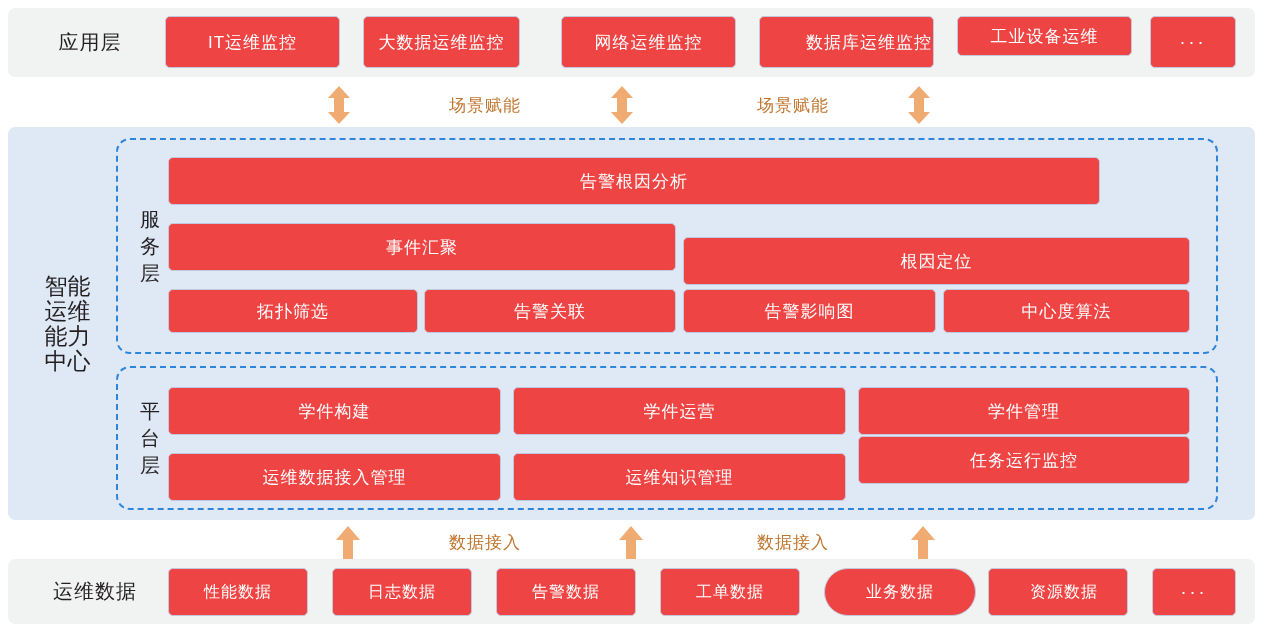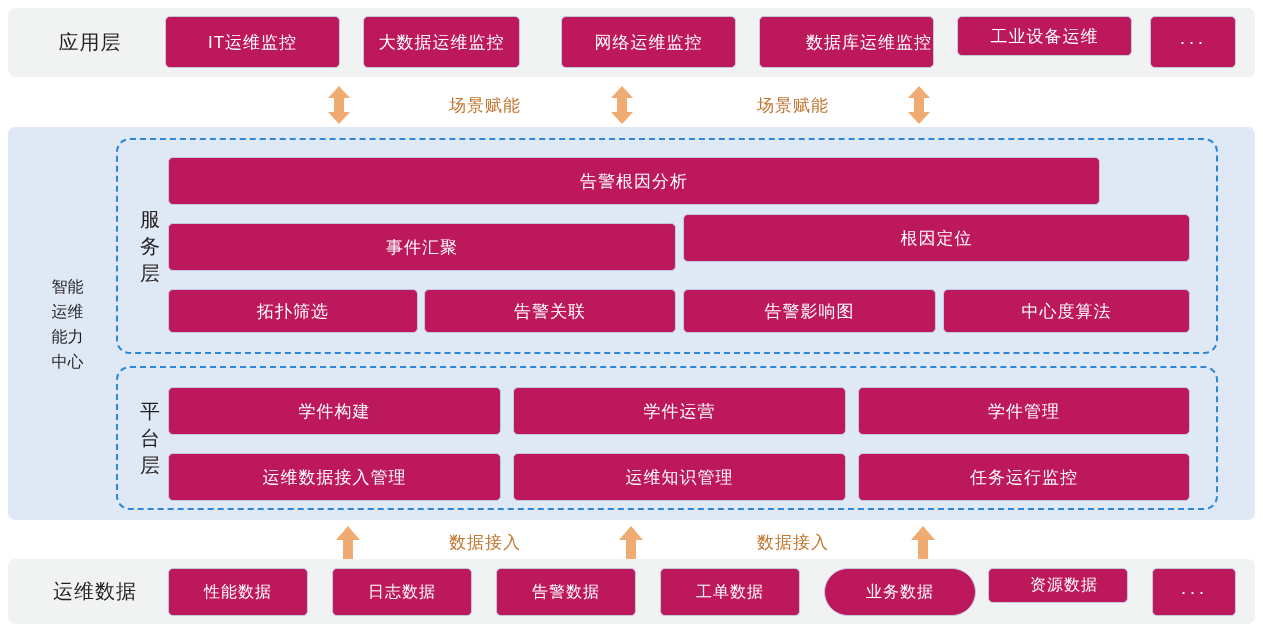--- a/index.html
+++ b/index.html
@@ -27,42 +27,42 @@
     font-size:20px;
     letter-spacing:1px;
     white-space:nowrap;
     display:flex;align-items:center;justify-content:center;
   }
 
   
   .center-label{
     position:absolute;
     color:#231f20;
-    font-size:16px;
+    font-size:23px;
     line-height:25px;
     text-align:center;
     white-space:pre-line;
     display:flex;align-items:center;justify-content:center;
   }
 
   
   .vlabel{
     position:absolute;
     color:#231f20;
     font-size:20px;
     line-height:27px;
     text-align:center;
     display:flex;align-items:center;justify-content:center;
     white-space:pre-line;
   }
 
   
   .bx{
     position:absolute;
-    background:#be185d;
+    background:#ef4444;
     border:1px solid #c3c8de;
     border-radius:5px;
     box-sizing:border-box;
     color:#ffffff;
     font-size:17px;
     letter-spacing:1px;
     display:flex;align-items:center;justify-content:center;
     white-space:nowrap;
   }
   .bx.small{font-size:16px;}
@@ -134,40 +134,40 @@
 
 <div class="dashgrp" style="left:116px;top:138px;width:1102px;height:216px;"></div>
 
 <div class="vlabel" style="left:128px;top:138px;width:44px;height:216px;">服
 务
 层</div>
 
 <div class="bx" style="left:168px;top:157px;width:932px;height:48px;">告警根因分析</div>
 
 <div class="bx" style="left:168px;top:223px;width:508px;height:48px;">事件汇聚</div>
-<div class="bx" style="left:683px;top:214px;width:507px;height:48px;">根因定位</div>
+<div class="bx" style="left:683px;top:237px;width:507px;height:48px;">根因定位</div>
 
 <div class="bx" style="left:168px;top:289px;width:250px;height:44px;">拓扑筛选</div>
 <div class="bx" style="left:424px;top:289px;width:252px;height:44px;">告警关联</div>
 <div class="bx" style="left:683px;top:289px;width:253px;height:44px;">告警影响图</div>
 <div class="bx" style="left:943px;top:289px;width:247px;height:44px;">中心度算法</div>
 
 <div class="dashgrp" style="left:116px;top:366px;width:1102px;height:144px;"></div>
 
 <div class="vlabel" style="left:128px;top:366px;width:44px;height:144px;">平
 台
 层</div>
 
 <div class="bx" style="left:168px;top:387px;width:333px;height:48px;">学件构建</div>
 <div class="bx" style="left:513px;top:387px;width:333px;height:48px;">学件运营</div>
 <div class="bx" style="left:858px;top:387px;width:332px;height:48px;">学件管理</div>
 
 <div class="bx" style="left:168px;top:453px;width:333px;height:48px;">运维数据接入管理</div>
 <div class="bx" style="left:513px;top:453px;width:333px;height:48px;">运维知识管理</div>
-<div class="bx" style="left:858px;top:453px;width:332px;height:48px;">任务运行监控</div>
+<div class="bx" style="left:858px;top:436px;width:332px;height:48px;">任务运行监控</div>
 
 <div class="arrow" style="left:335px;top:526px;">
   <svg width="26" height="36" viewBox="0 0 26 36">
     <polygon points="13,0 25,14 18,14 18,36 8,36 8,14 1,14" fill="#f0ab72"></polygon>
   </svg>
 </div>
 <div class="flow-label" style="left:430px;top:524px;width:110px;height:36px;">数据接入</div>
 
 <div class="arrow" style="left:618px;top:526px;">
   <svg width="26" height="36" viewBox="0 0 26 36">
@@ -184,14 +184,14 @@
 
 <div class="band band-grey" style="left:8px;top:559px;width:1247px;height:65px;"></div>
 
 <div class="side-label" style="left:30px;top:559px;width:130px;height:65px;">运维数据</div>
 
 <div class="bx small" style="left:168px;top:568px;width:140px;height:48px;">性能数据</div>
 <div class="bx small" style="left:332px;top:568px;width:140px;height:48px;">日志数据</div>
 <div class="bx small" style="left:496px;top:568px;width:140px;height:48px;">告警数据</div>
 <div class="bx small" style="left:660px;top:568px;width:140px;height:48px;">工单数据</div>
 <div class="bx small" style="left:824px;top:568px;width:152px;height:48px;border-radius:24px;">业务数据</div>
-<div class="bx small" style="left:988px;top:568px;width:140px;height:35px;padding-left:12px;">资源数据</div>
+<div class="bx small" style="left:988px;top:568px;width:140px;height:48px;padding-left:12px;">资源数据</div>
 <div class="bx ellipsis" style="left:1152px;top:568px;width:84px;height:48px;">···</div>
 
 </body></html>

